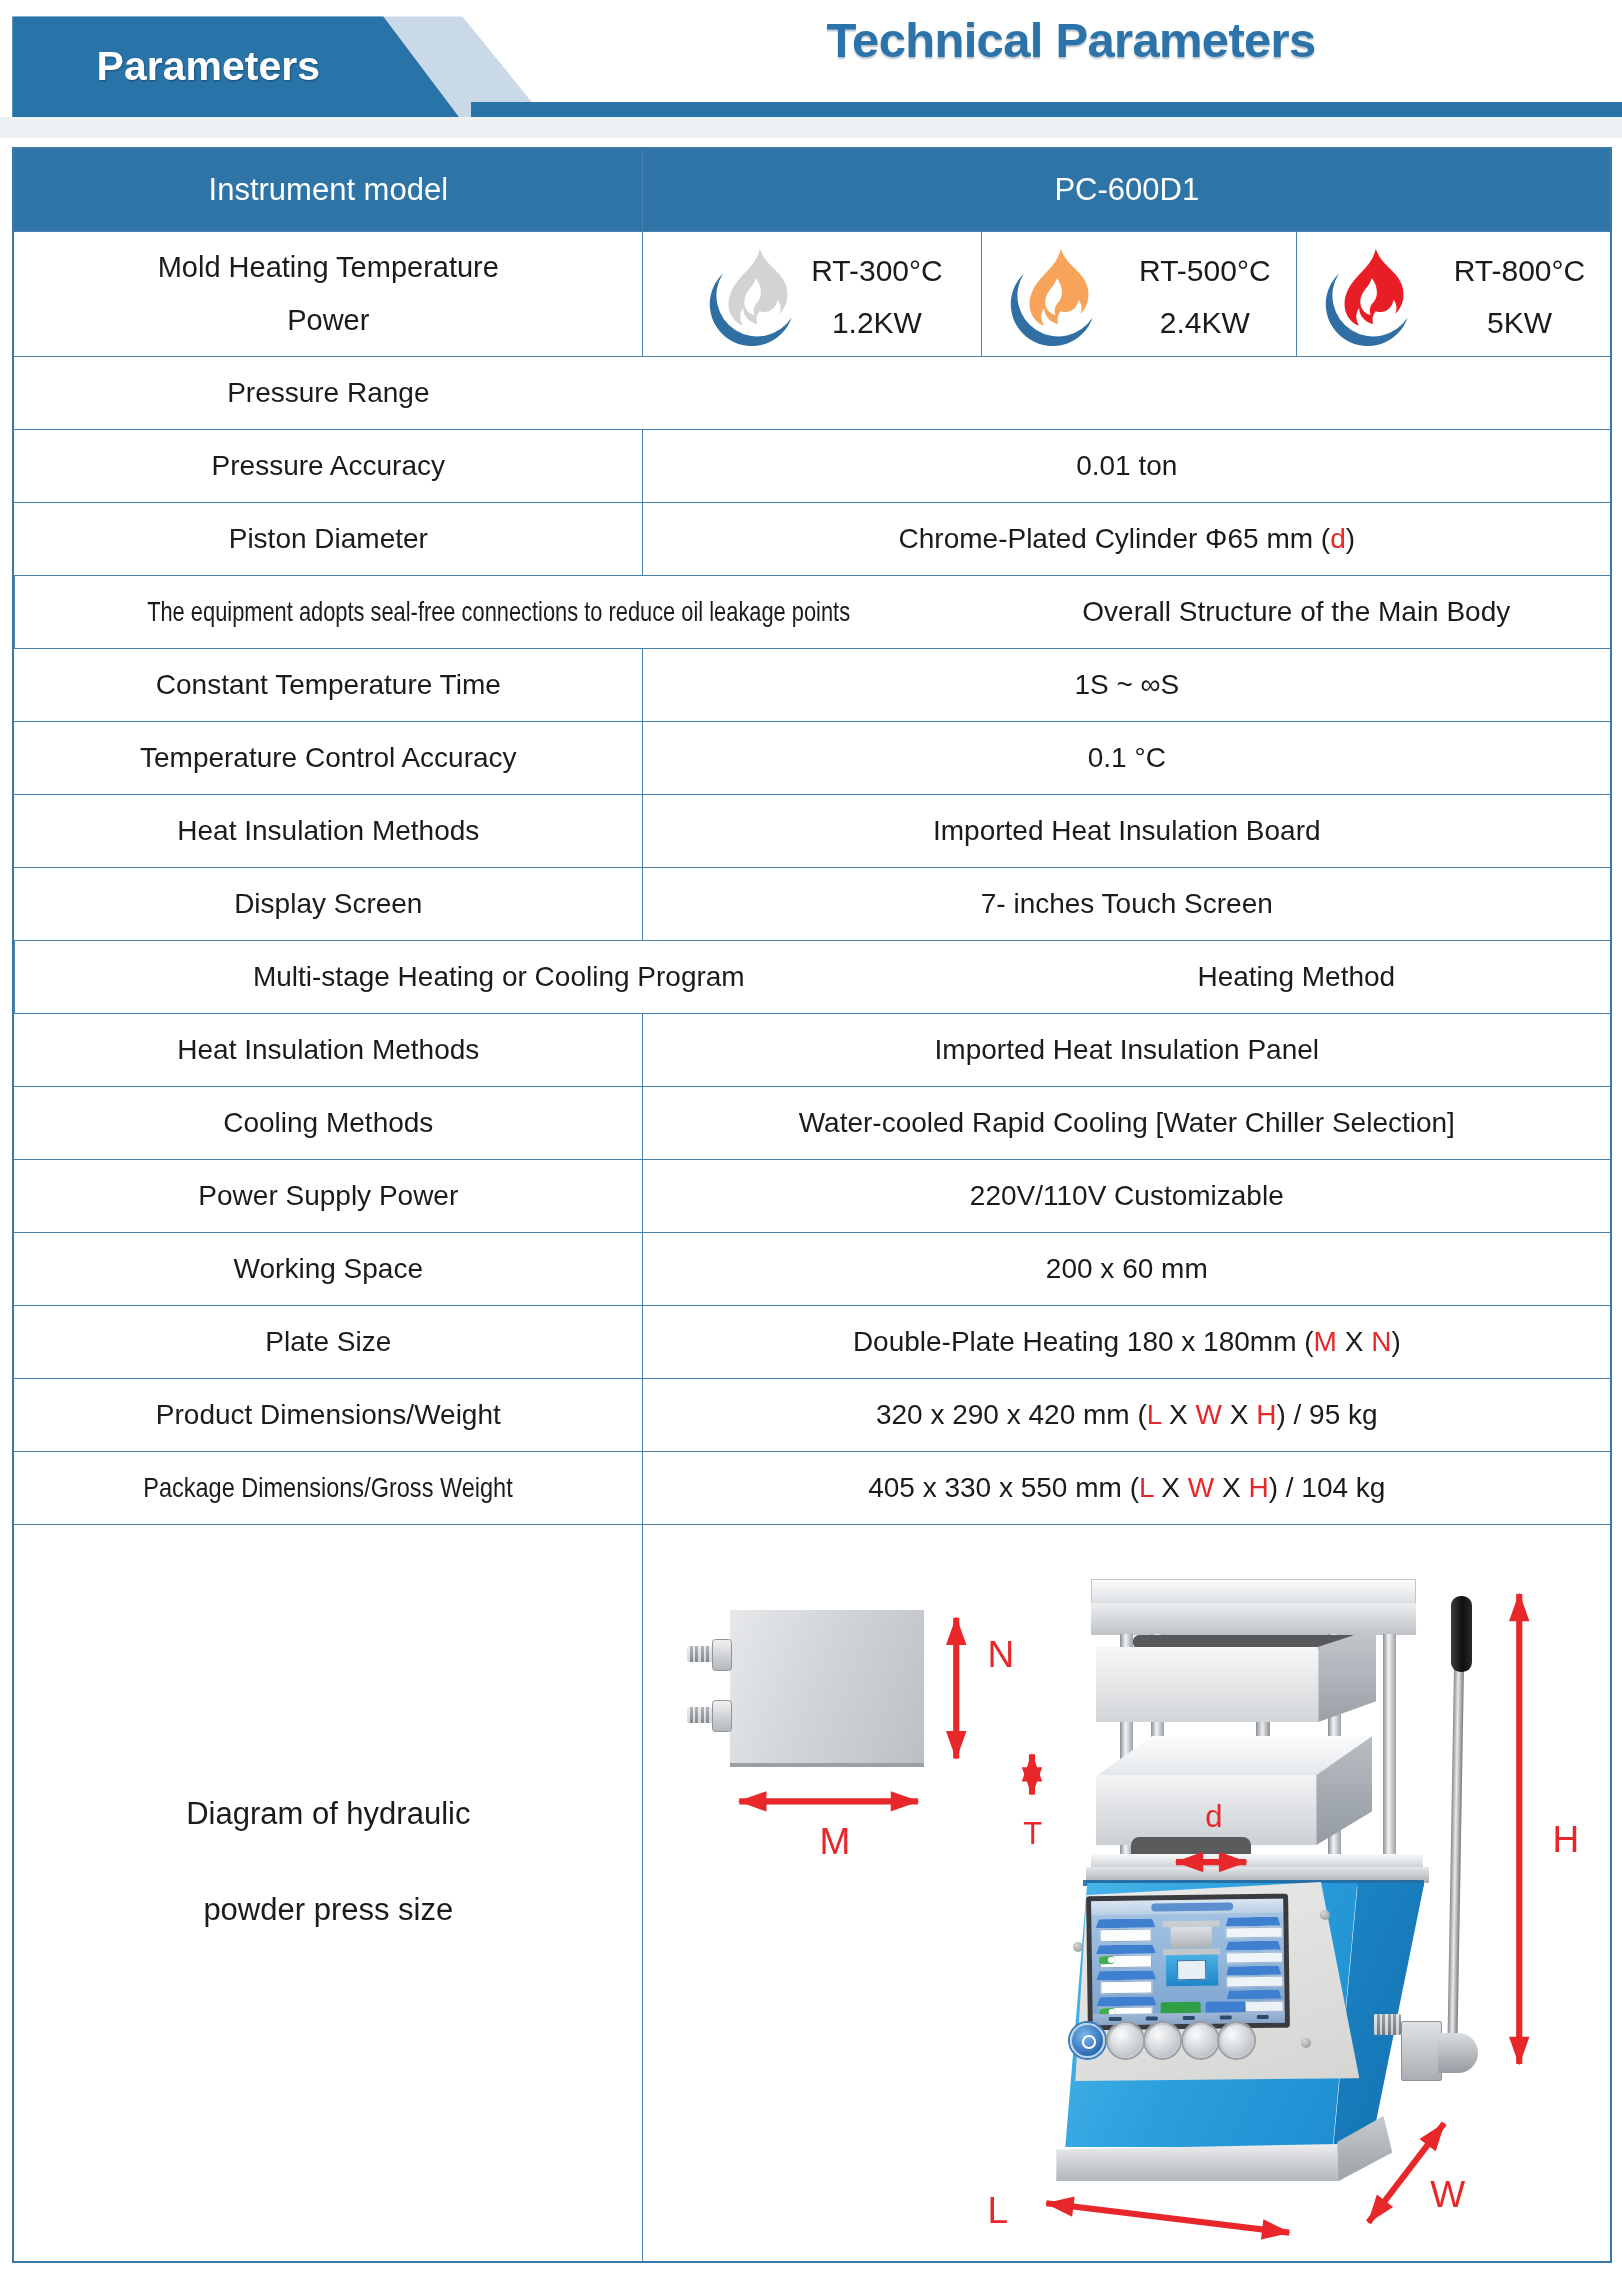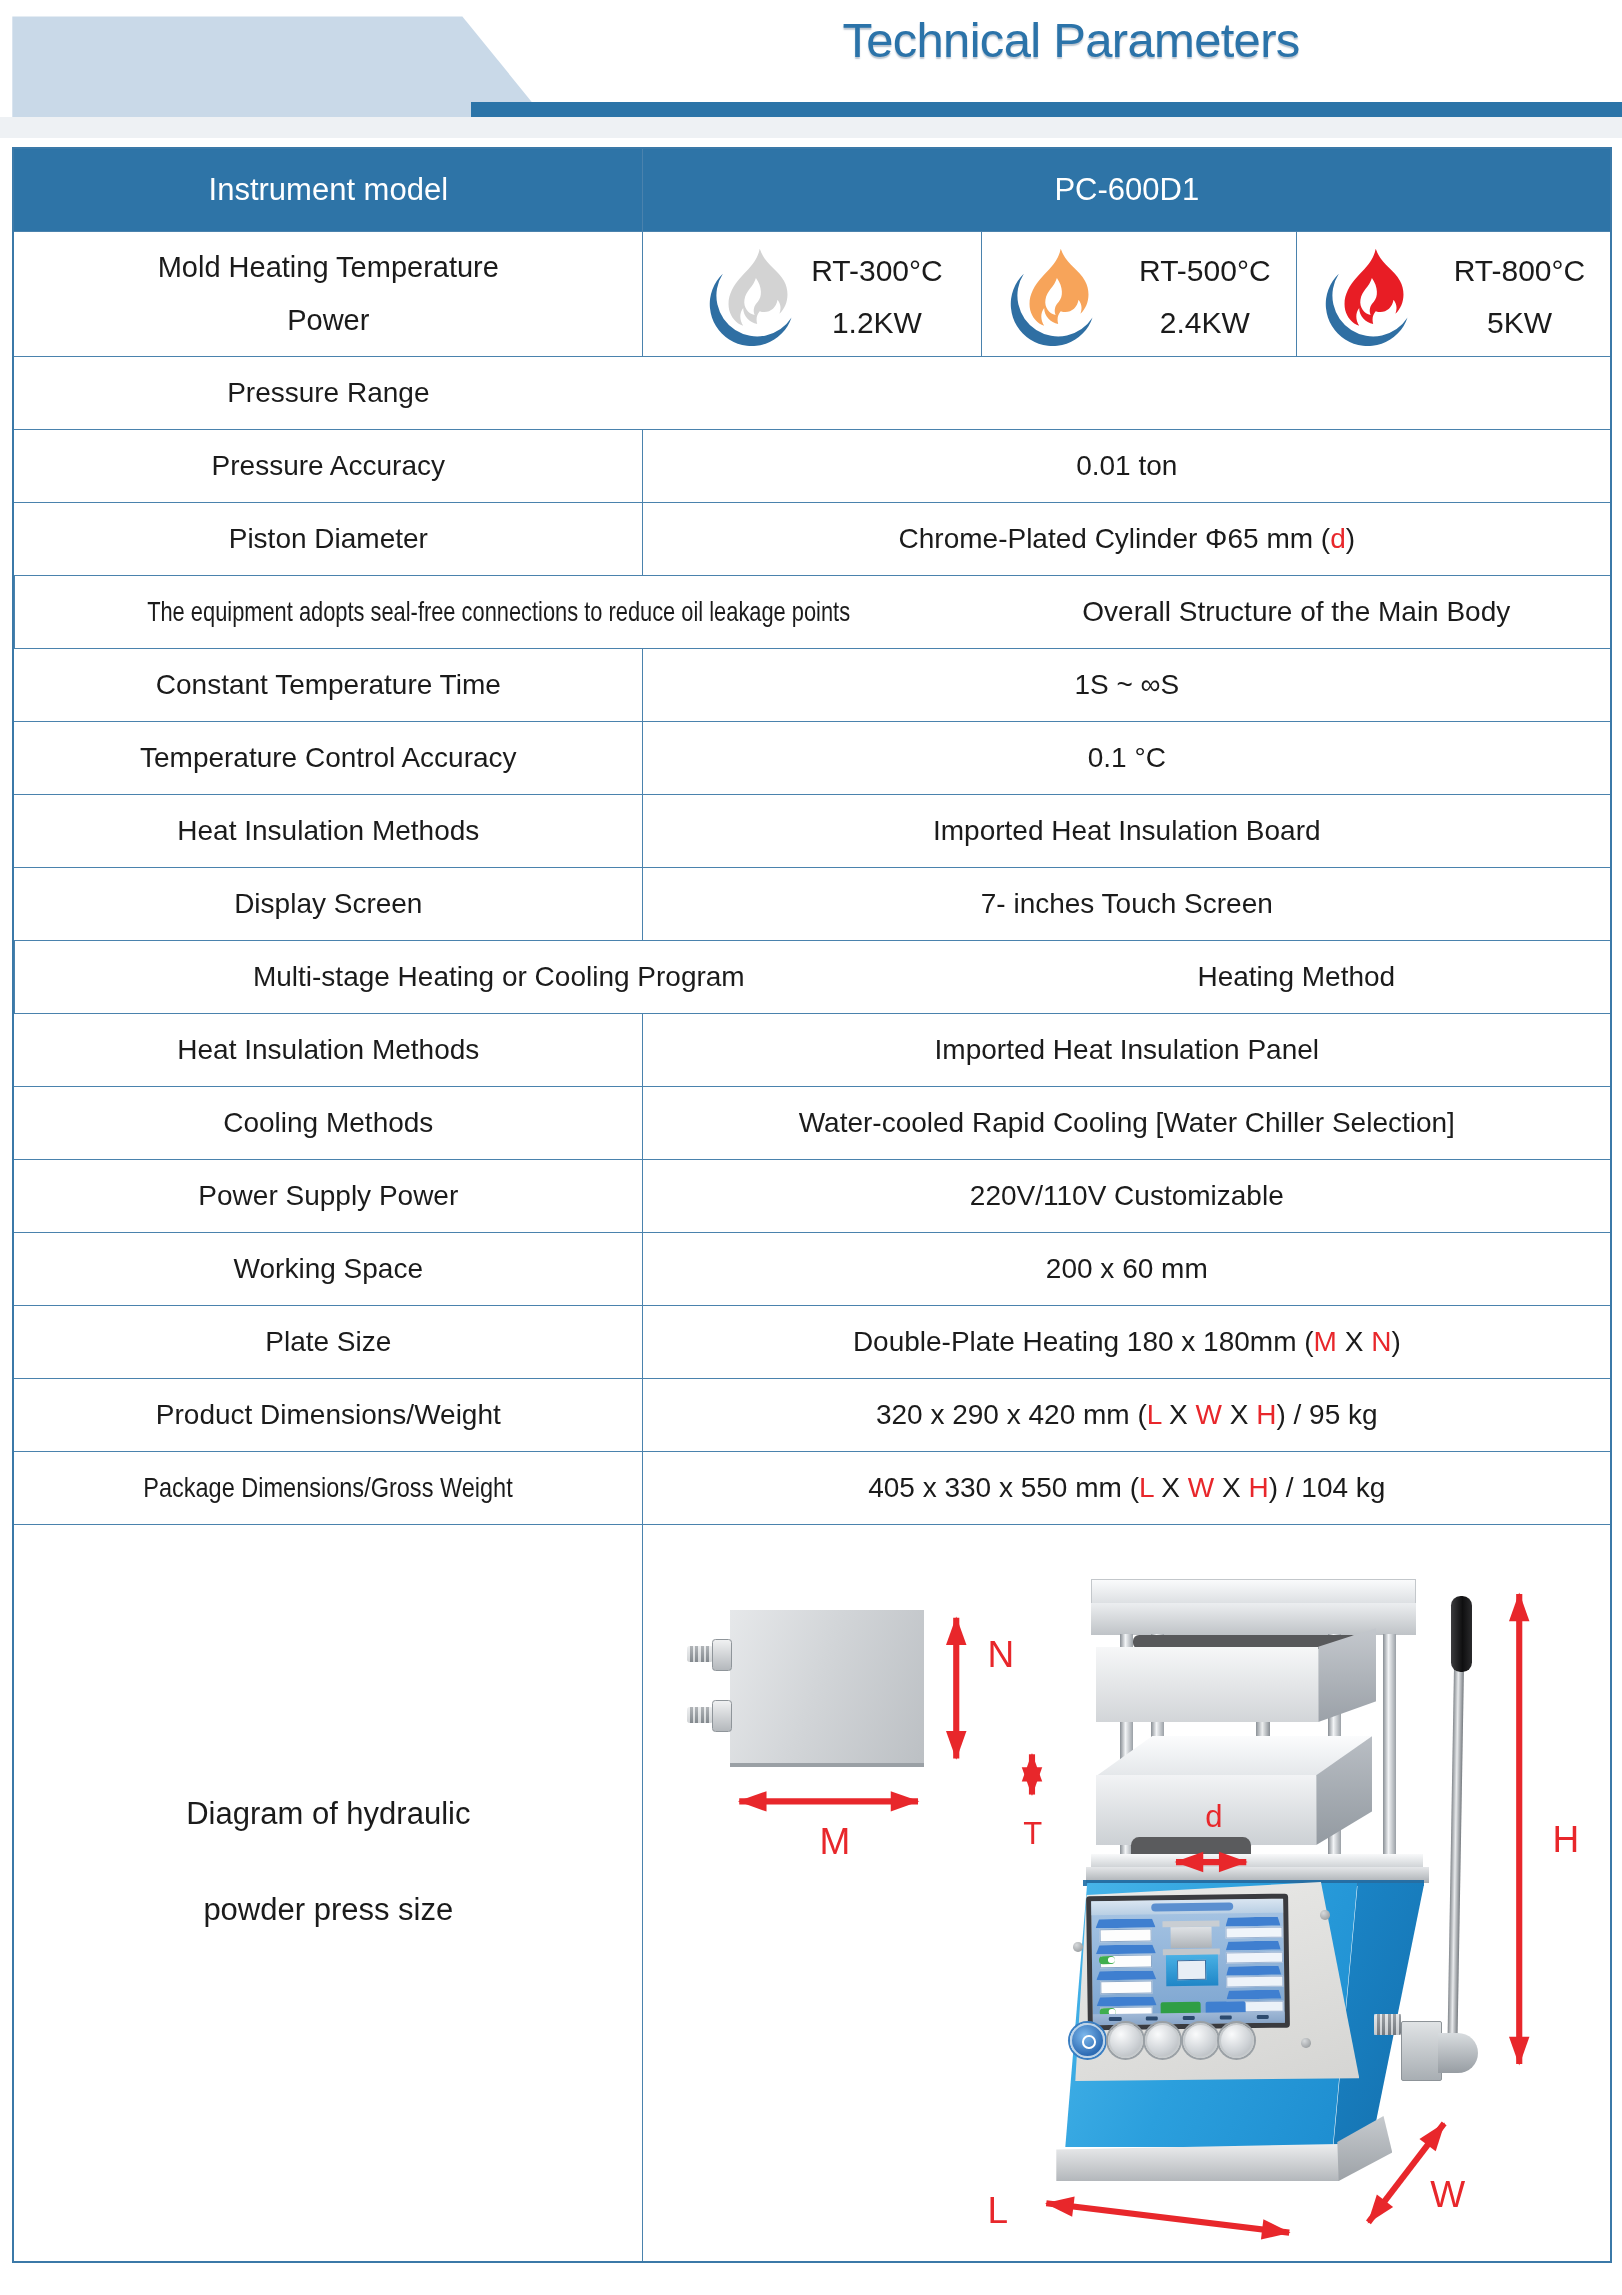--- a/index.html
+++ b/index.html
@@ -7,21 +7,21 @@
 
   
   .band-light{position:absolute;left:12.3px;top:16.4px;width:532px;height:101px;background:#c9d9e8;
     clip-path:polygon(0 0,84.6% 0,100% 100%,0 100%);}
   .band-dark{position:absolute;left:12.3px;top:16.4px;width:447px;height:101px;background:#2873a8;
     clip-path:polygon(0 0,83% 0,100% 100%,0 100%);display:flex;align-items:center;justify-content:center;}
   .band-dark span{color:#fff;font-size:41px;font-weight:bold;text-shadow:0.7px 1.4px 2px rgba(0,0,0,.35);padding-right:55px;}
   .band-bar{position:absolute;left:471px;top:102px;width:1152px;height:15px;background:#2b74a8;}
   .band-under{position:absolute;left:0;top:117px;width:1623px;height:20.5px;background:#eef1f4;}
   .page-title{position:absolute;left:696px;top:12.3px;width:750px;text-align:center;
-    color:#2b73a9;font-size:49px;font-weight:normal;letter-spacing:-0.7px;text-shadow:0 2px 1.4px rgba(25,60,95,.30);}
+    color:#2b73a9;font-size:49px;font-weight:bold;letter-spacing:-0.7px;text-shadow:0 2px 1.4px rgba(25,60,95,.30);}
 
   
   .tbl{position:absolute;left:12.3px;top:147px;width:1600px;border:2px solid #3b79a8;box-sizing:border-box;
     display:flex;flex-direction:column;background:#fff;}
   .t-row{display:flex;flex:none;height:73px;border-top:1.4px solid #4a82ad;box-sizing:border-box;}
   .hdr-row{display:flex;flex:none;height:82px;background:#2e74a7;border-top:none;box-sizing:border-box;}
   .temp-row{display:flex;flex:none;height:125px;border-top:1.4px solid #4a82ad;box-sizing:border-box;}
   .diag-row{display:flex;flex:none;height:737px;border-top:1.4px solid #4a82ad;box-sizing:border-box;}
   #rows{display:contents;}
   .cell{display:flex;align-items:center;justify-content:center;box-sizing:border-box;}
@@ -135,20 +135,23 @@
   .dim{position:absolute;color:#e8272b;font-size:37px;width:55px;height:44px;display:flex;align-items:center;justify-content:center;}
   .dim.small{font-size:31px;}
   .arrows{position:absolute;left:0;top:0;width:967px;height:737px;pointer-events:none;}
 </style>
 </head>
 <body>
 
 <div class="page">
 
   <div class="band-light"></div>
+  <div class="band-dark">
+    <span>Parameters</span>
+  </div>
   <div class="band-bar"></div>
   <div class="band-under"></div>
   <div class="page-title">Technical Parameters</div>
 
   <div class="tbl">
 
     <div class="hdr-row">
       <div class="cell lbl">Instrument model</div>
       <div class="cell val">PC-600D1</div>
     </div>

